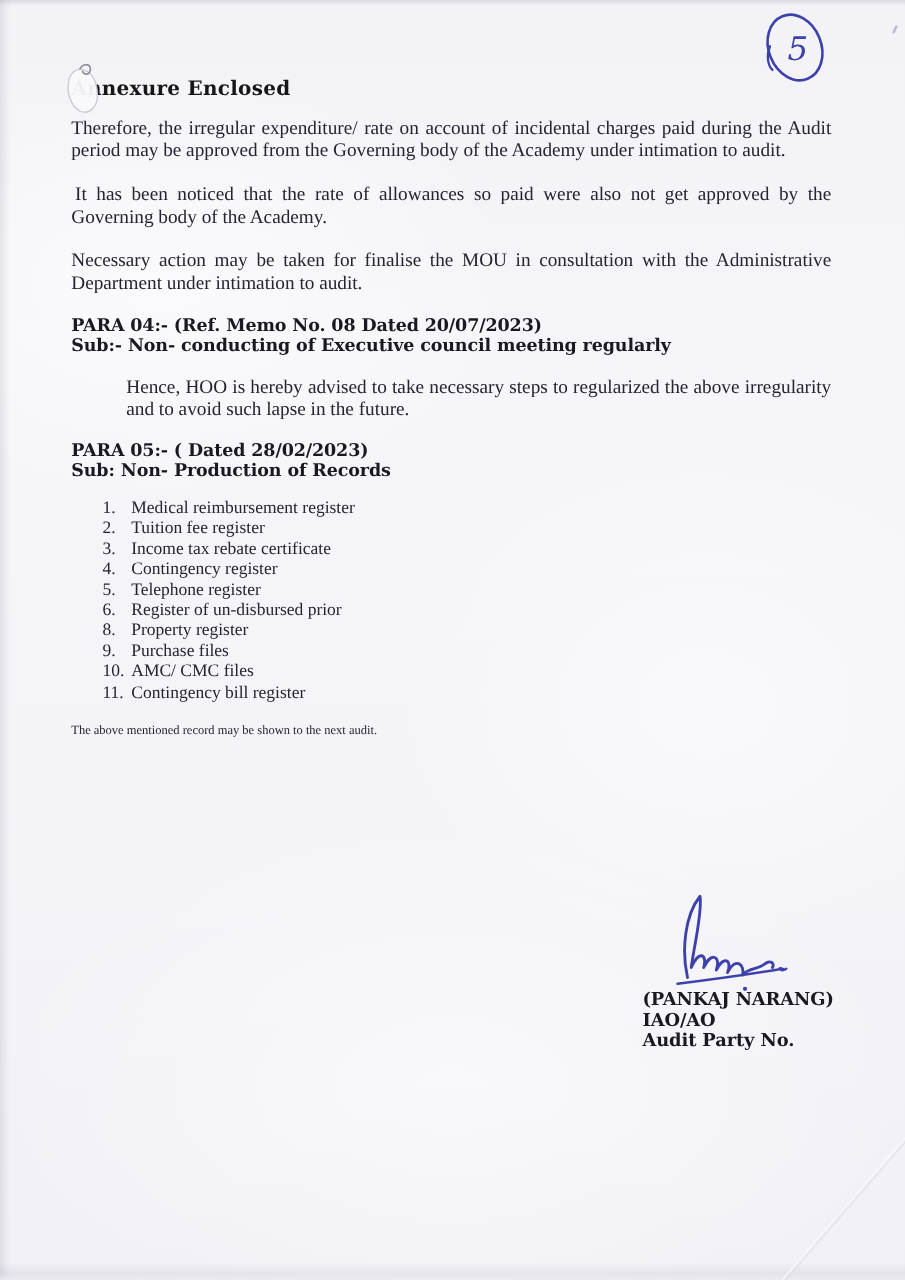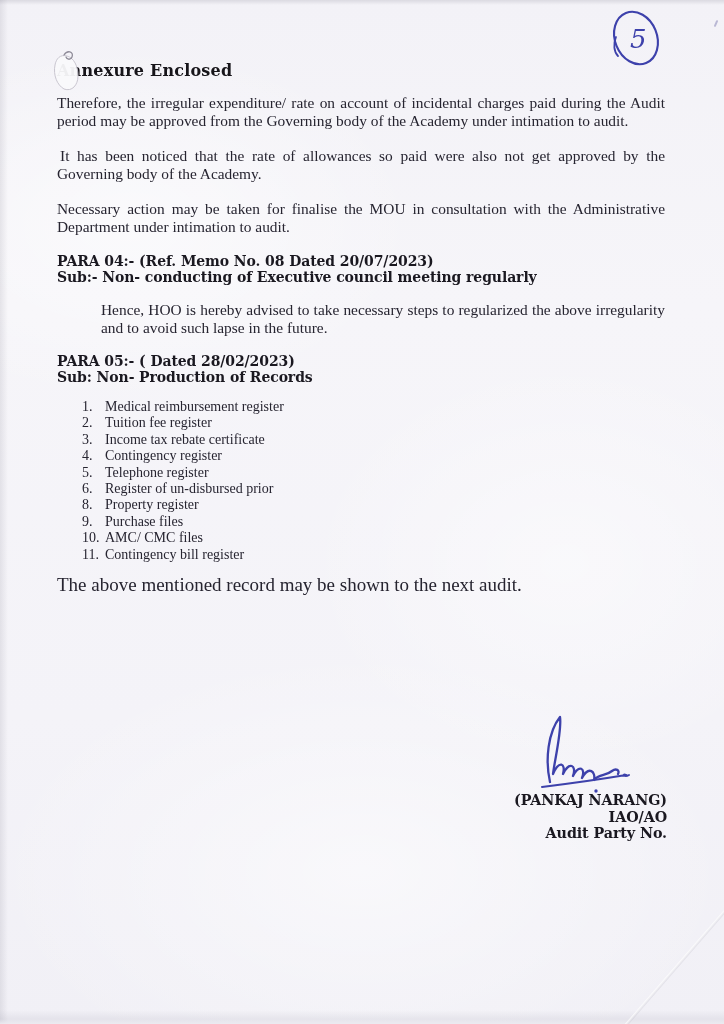--- a/index.html
+++ b/index.html
@@ -55,25 +55,25 @@
     font-size:14px;line-height:16px;font-weight:bold;color:#1a1820;
     letter-spacing:-.1px;margin:0;
   }
   .head-block{margin:0 0 16px 0;}
   .head-block.p05{margin-bottom:14px;}
 
   .records{margin:0 0 13px 25px;}
   .record-row{font-size:14px;line-height:16.4px;color:#262430;}
   .record-num{display:inline-block;min-width:23px;}
 
-  .closing{font-size:19px;line-height:18px;margin:0;color:#262430;}
+  .closing{font-size:10px;line-height:18px;margin:0;color:#262430;}
 
   .signature{position:absolute;right:72px;top:714px;width:118px;height:84px;}
   .sign-block{
-    position:absolute;right:57px;top:792px;text-align:right;
+    position:absolute;right:57px;top:792px;
     font-family:"DejaVu Serif", serif;font-weight:bold;
     font-size:14.3px;line-height:16.5px;color:#1a1820;letter-spacing:-.1px;
   }
 </style>
 </head>
 <body>
 
 <div class="page">
 
   <div class="edge-top"></div>

